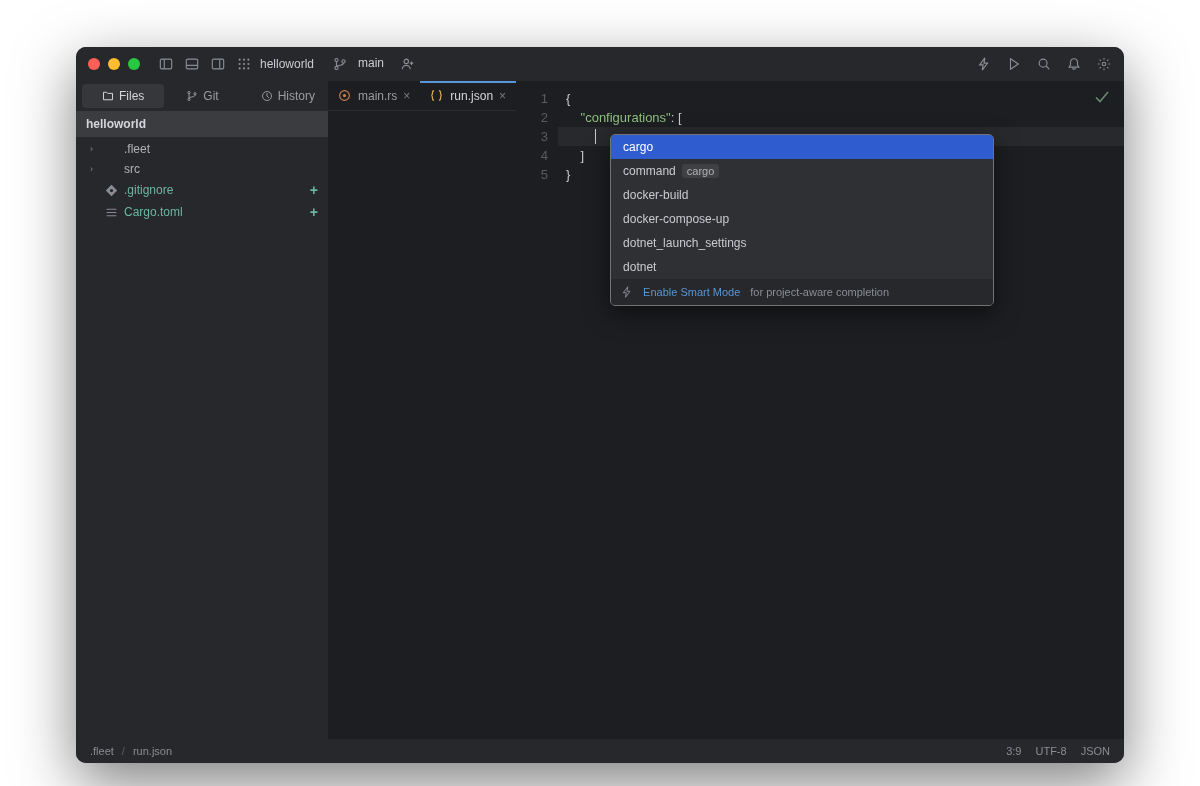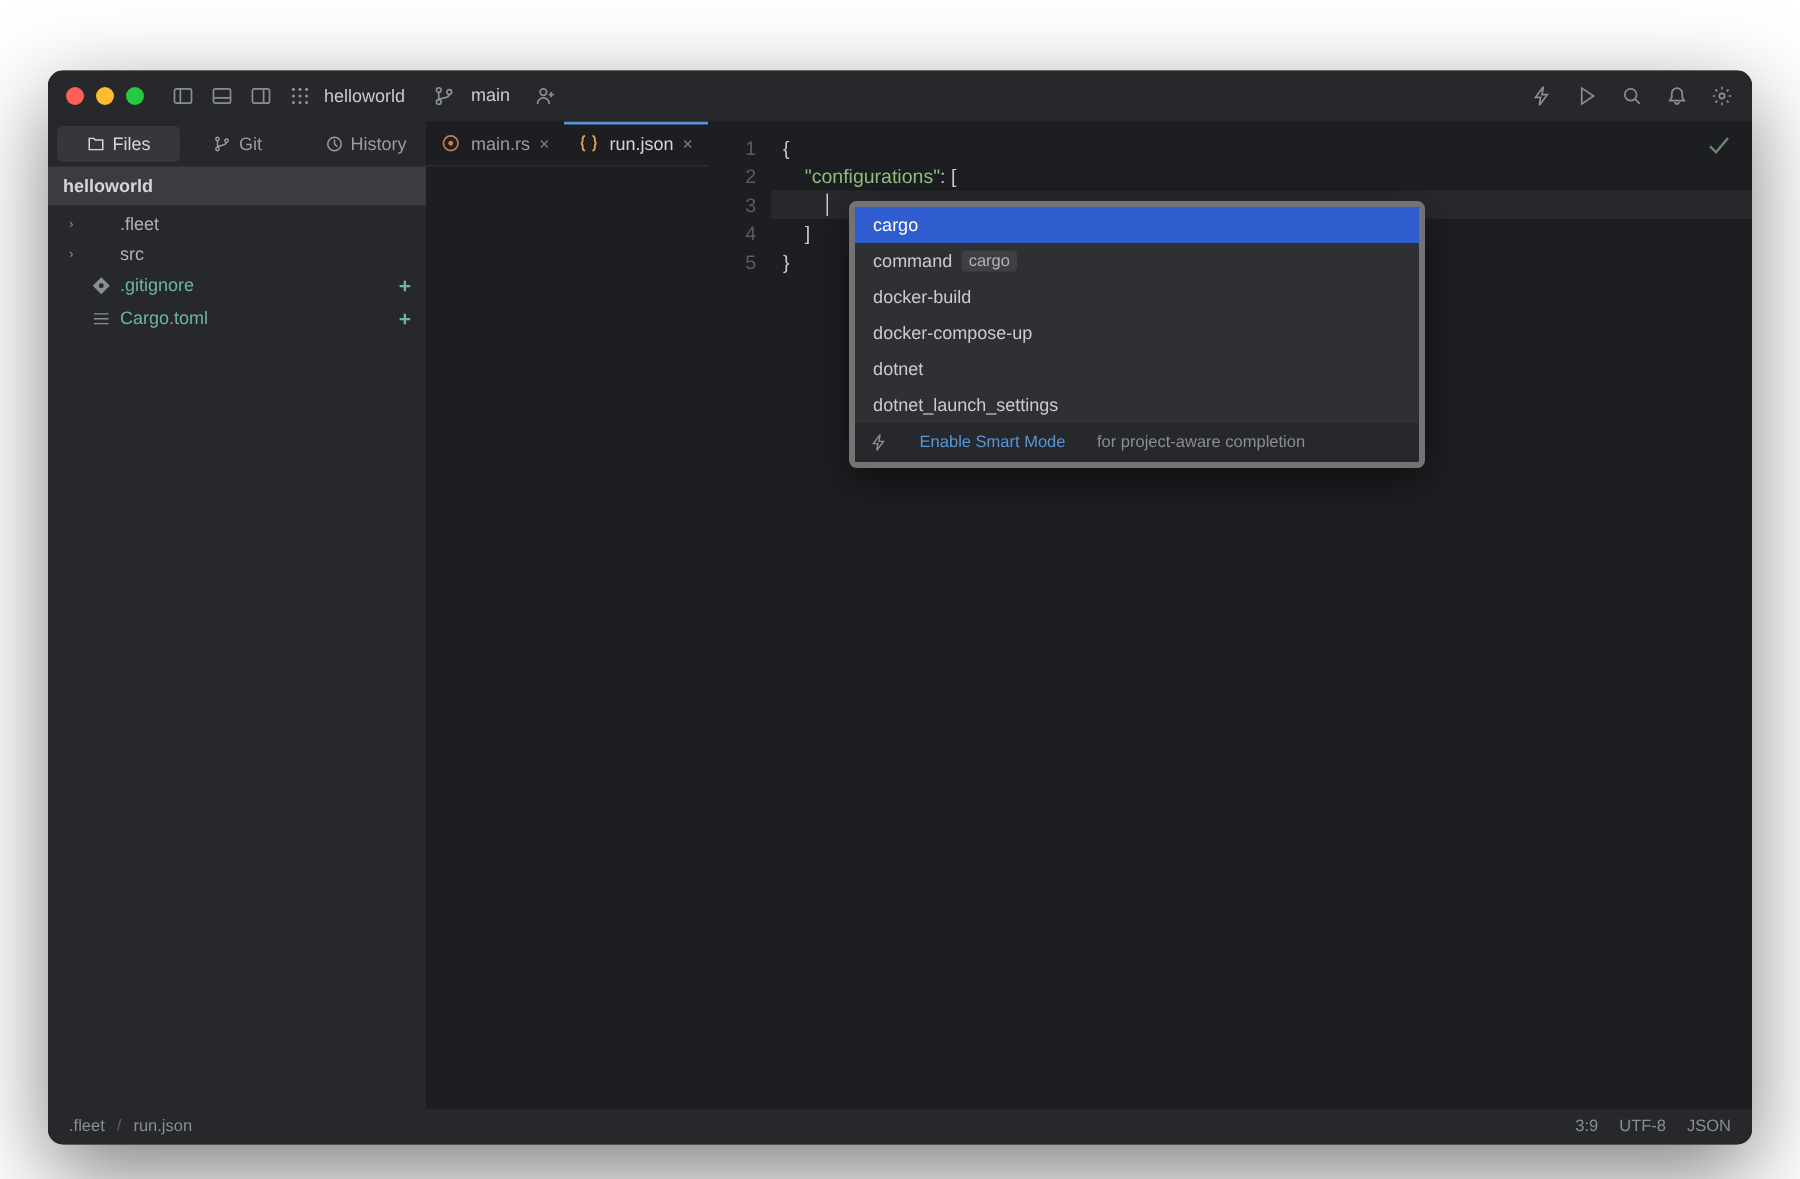--- a/index.html
+++ b/index.html
@@ -1,17 +1,17 @@
 <!DOCTYPE html>
 <html><head>
 <meta charset="utf-8">
 <style>
 * { margin:0; padding:0; box-sizing:border-box; font-family:-apple-system,BlinkMacSystemFont,'Segoe UI',sans-serif; }
 body { background:#fff; display:flex; align-items:center; justify-content:center; height:786px; width:1200px; }
-.window { width:1136px; height:716px; background:#1c1e21; border-radius:10px; box-shadow:0 20px 60px rgba(0,0,0,.5); display:flex; flex-direction:column; overflow:hidden; position:relative;margin-top:24px; }
+.window { width:1048px; height:716px; background:#1c1e21; border-radius:10px; box-shadow:0 20px 60px rgba(0,0,0,.5); display:flex; flex-direction:column; overflow:hidden; position:relative;margin-top:24px; }
 .titlebar { height:34px; background:#26282c; display:flex; align-items:center; padding:0 12px; gap:8px; font-size:12px; color:#b0b2b6; }
 .traffic { display:flex; gap:8px; margin-right:10px; }
 .dot { width:12px; height:12px; border-radius:50%; }
 .dot.r { background:#ff5f57; } .dot.y { background:#febc2e; } .dot.g { background:#28c840; }
 .tb-icon { width:16px; height:16px; display:flex; align-items:center; justify-content:center; cursor:pointer; color:#8a8d91; }
 .tb-icon svg { width:14px; height:14px; }
 .tb-group { display:flex; gap:10px; align-items:flex-start; }
 .tb-text { color:#c9cbcf; font-size:12px; }
 .tb-right { margin-left:auto; display:flex; gap:14px; }
 .body { flex:1; display:flex; overflow:hidden; }
@@ -36,25 +36,25 @@
 .etab .ficon { width:14px; height:14px; }
 .etab .close { color:#7a7c80; font-size:12px; }
 .code { flex:1; display:flex; font-family:'SF Mono',Menlo,Consolas,monospace; font-size:13px; position:relative; color:#c9cbcf; }
 .gutter { width:42px; text-align:right; padding:8px 10px 8px 0; color:#5a5c60; line-height:19px; user-select:none; }
 .lines { flex:1; padding:8px 0; line-height:19px; position:relative; }
 .line { padding-left:8px; white-space:pre; }
 .line.cur { background:#27292d; }
 .str { color:#8fbf7f; }
 .cursor { display:inline-block; width:1px; height:15px; background:#c9cbcf; vertical-align:middle; margin-top:-2px; }
 .checkmark { position:absolute; top:8px; right:14px; color:#6a8a70; }
-.popup { position:absolute; top:53px; left:94px; width:384px; background:#2e3034; border:4px solid #737373; border-radius:5px; box-shadow:0 8px 24px rgba(0,0,0,.5); overflow:hidden; font-family:'SF Mono',Menlo,Consolas,monospace; font-size:12px; }
+.popup { position:absolute; top:53px; left:94px; width:384px; background:#2e3034; border:1px solid #737373; border-radius:5px; box-shadow:0 8px 24px rgba(0,0,0,.5); overflow:hidden; font-family:'SF Mono',Menlo,Consolas,monospace; font-size:12px; }
 .popup-item { padding:5px 12px; color:#c9cbcf; cursor:pointer; display:flex; align-items:center; gap:6px; }
 .popup-item.sel { background:#2f5dd0; color:#fff; }
 .popup-item .hint { background:#3e4044; padding:1px 5px; border-radius:3px; font-size:11px; color:#b0b2b6; }
-.popup-foot { padding:7px 10px; background:#26282c; display:flex; align-items:center; gap:21px; font-family:-apple-system,sans-serif; font-size:11px; }
+.popup-foot { padding:7px 10px; background:#26282c; display:flex; align-items:center; gap:10px; font-family:-apple-system,sans-serif; font-size:11px; }
 .popup-foot .link { color:#5896d6; cursor:pointer; }
 .popup-foot .muted { color:#8a8d91; }
 .popup-foot svg { width:12px; height:12px; color:#8a8d91; }
 .statusbar { height:24px; background:#26282c; display:flex; align-items:center; padding:0 14px; font-size:11px; color:#8a8d91; gap:8px; }
 .statusbar .right { margin-left:auto; display:flex; gap:14px; }
 .sep { color:#5a5c60; }
 </style>
 </head>
 <body>
 
@@ -259,24 +259,24 @@
               <span>command</span>
               <span class="hint">cargo</span>
             </div>
             <div class="popup-item">
               <span>docker-build</span>
             </div>
             <div class="popup-item">
               <span>docker-compose-up</span>
             </div>
             <div class="popup-item">
+              <span>dotnet_launch_settings</span>
+            </div>
+            <div class="popup-item">
               <span>dotnet</span>
-            </div>
-            <div class="popup-item">
-              <span>dotnet_launch_settings</span>
             </div>
             <div class="popup-foot">
               <svg viewBox="0 0 16 16" fill="none" stroke="currentColor" stroke-width="1.3">
                 <path d="M9 1L3 9h4l-1 6 6-8H8l1-6z"></path>
               </svg>
               <span class="link">Enable Smart Mode</span> 
               <span class="muted">for project-aware completion</span>
             </div>
           </div>
       </div>

